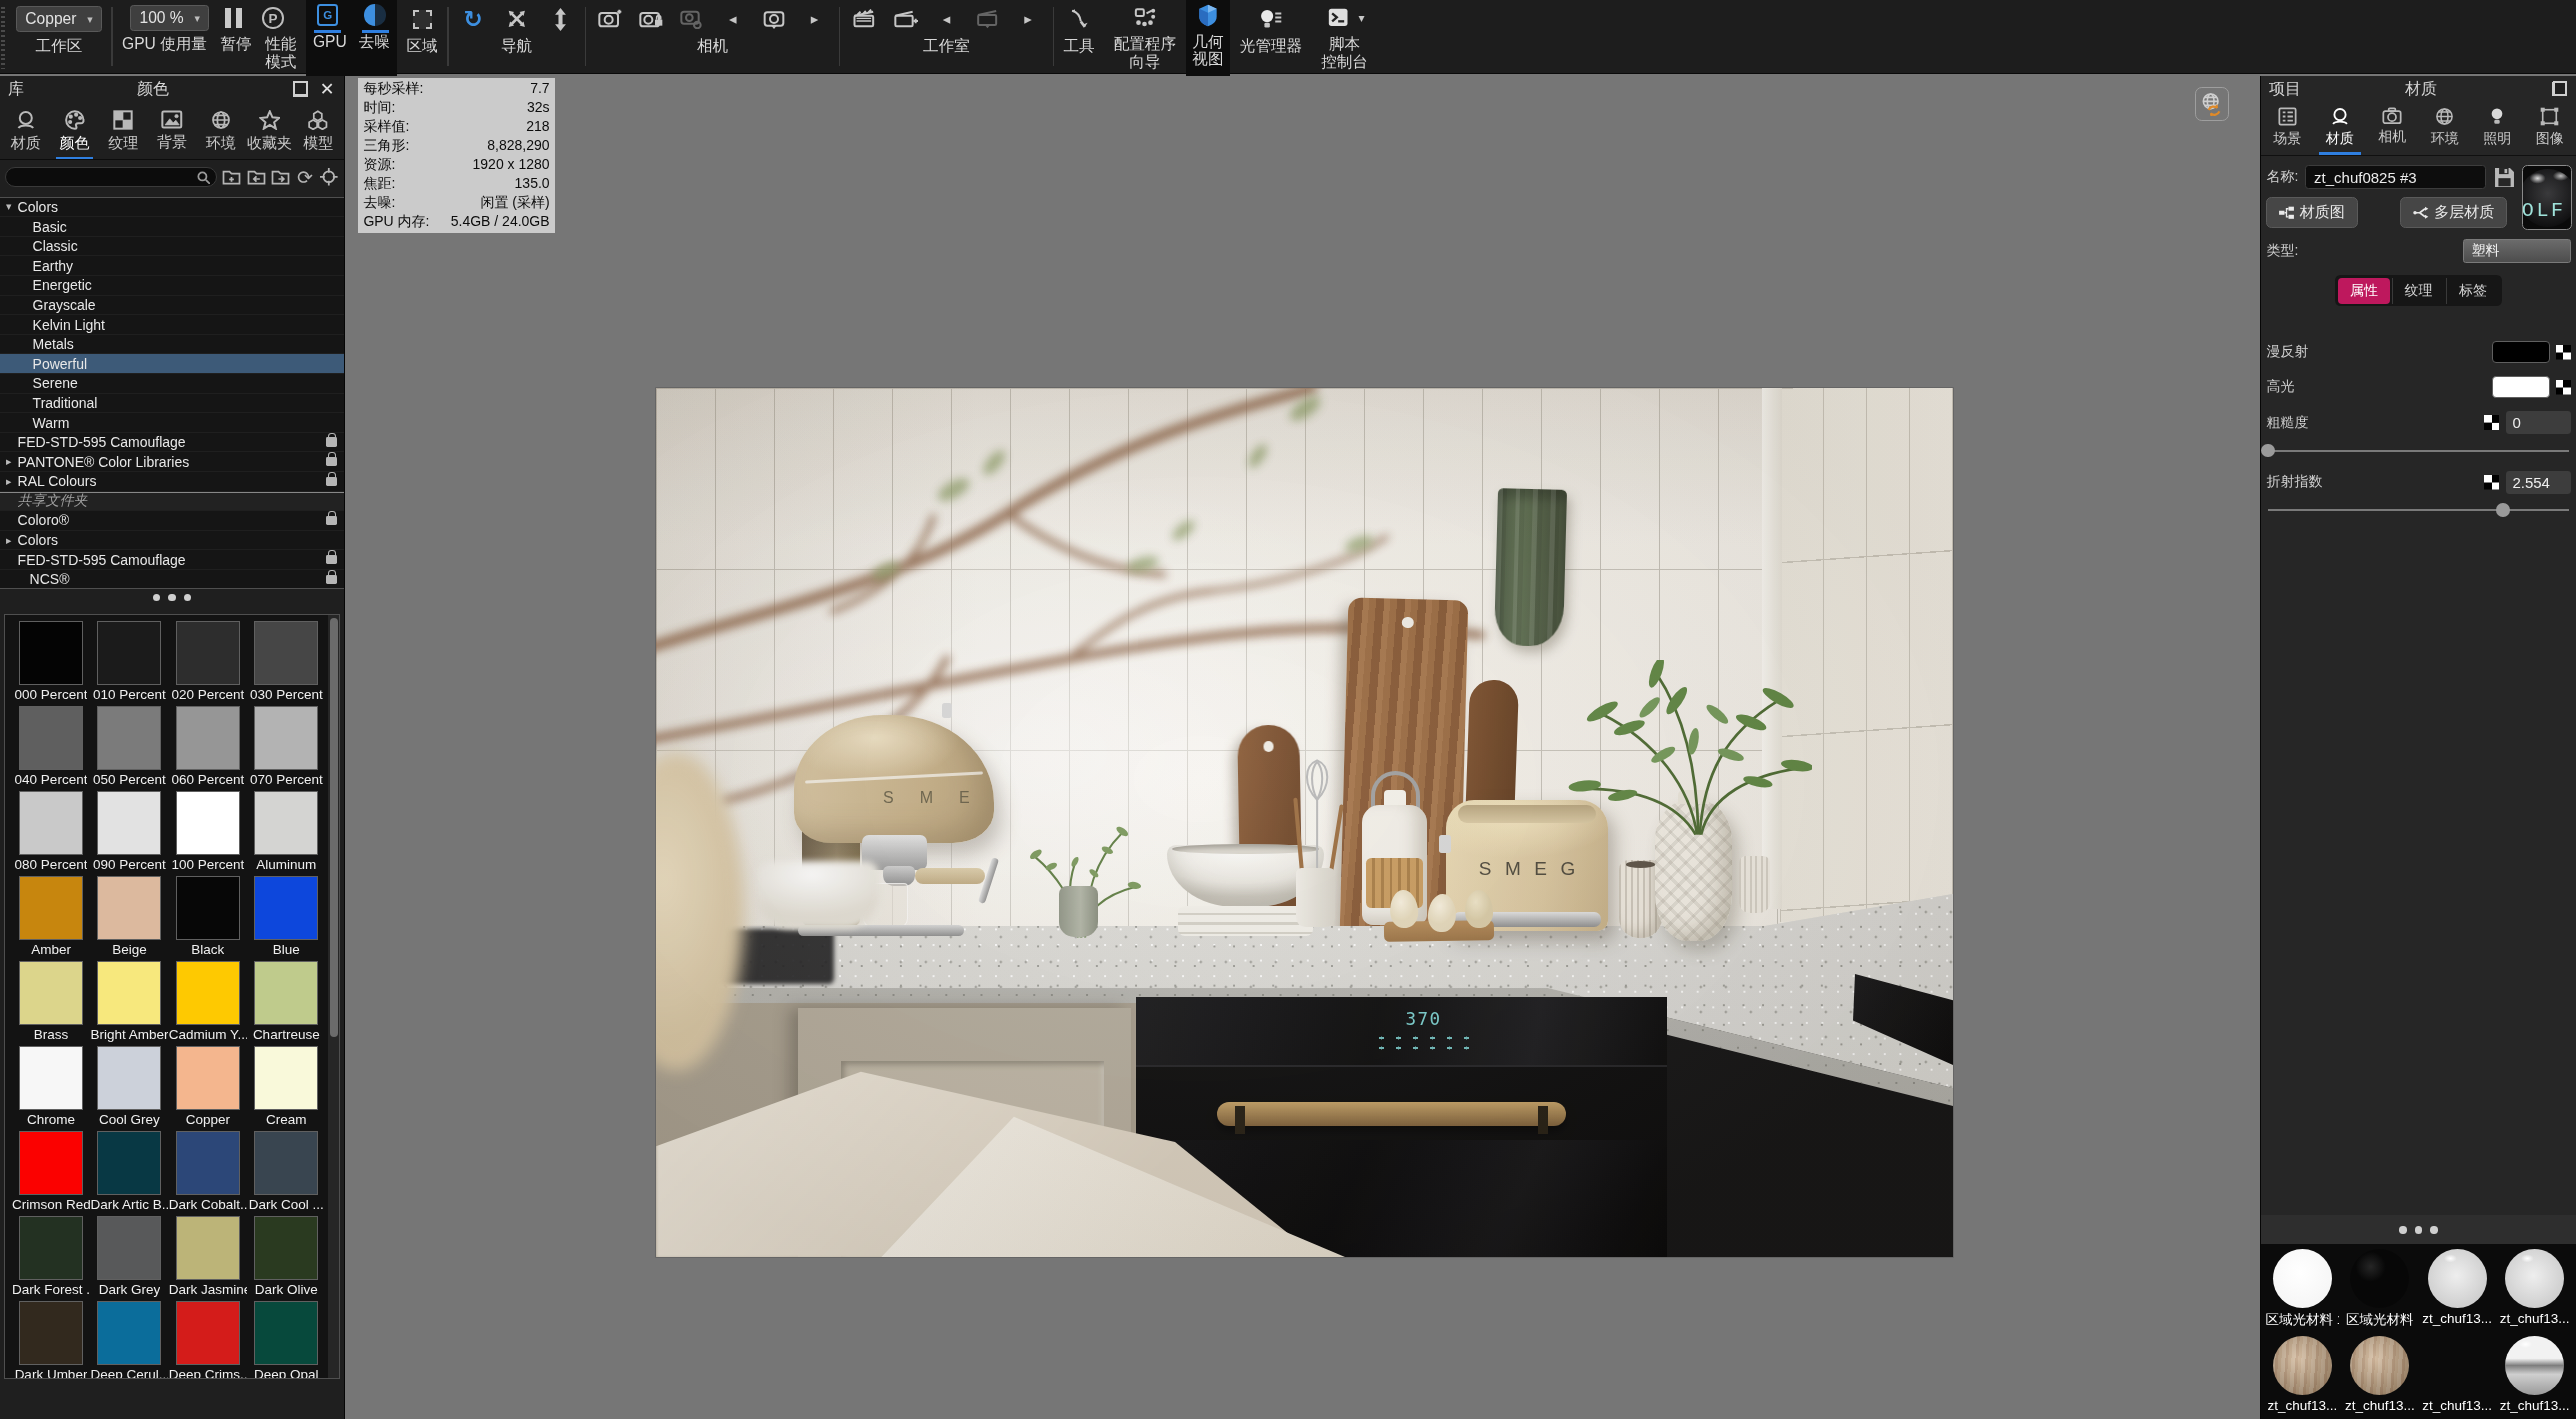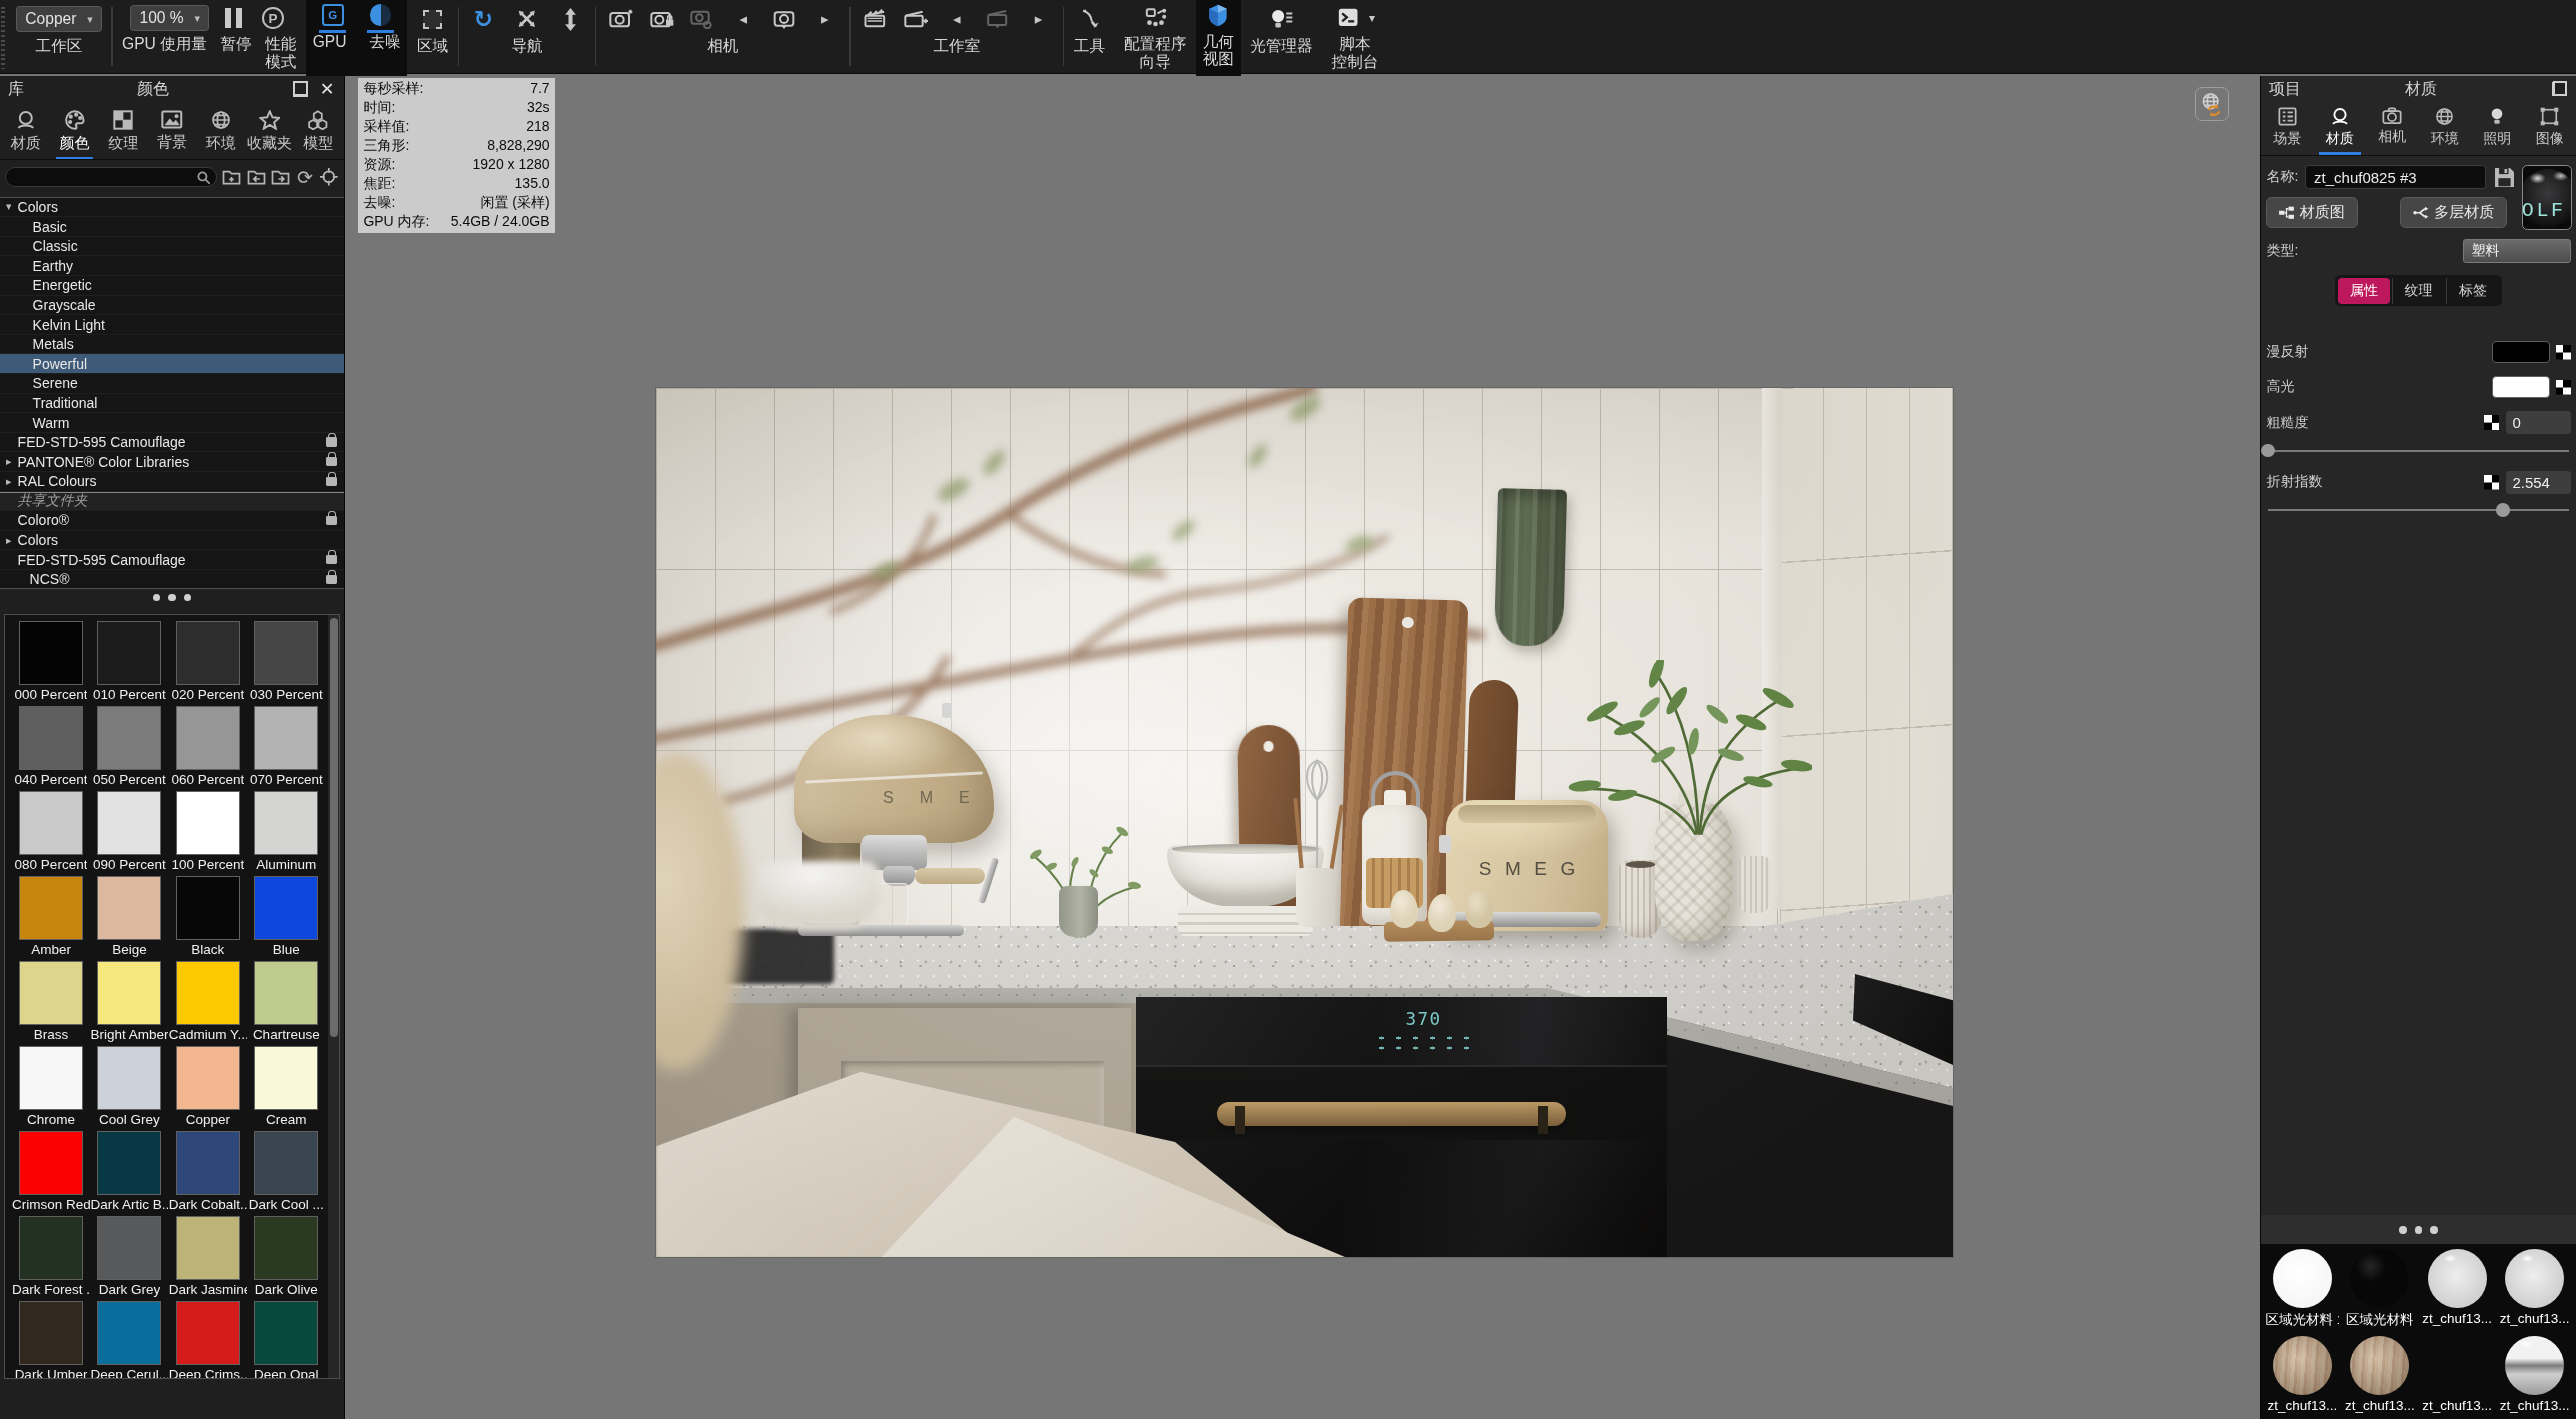--- a/index.html
+++ b/index.html
@@ -298,21 +298,21 @@
 
     <div class="tgroup active-block">
       <div class="trow" style="gap:17.6px;">
         <div class="tbtn blue-underline">
             <span class="icon-chip">G</span>
           </div>
         <div class="tbtn blue-underline">
             <span class="icon-denoise"></span>
           </div>
       </div>
-      <div style="display:flex; gap:23px;">
+      <div style="display:flex; gap:12px;">
         <div class="tlabel">GPU</div>
         <div class="tlabel">去噪</div>
       </div>
     </div>
 
     <div class="tgroup">
       <div class="trow">
           <div class="tbtn">
             <span class="icon-region"></span>
           </div>

